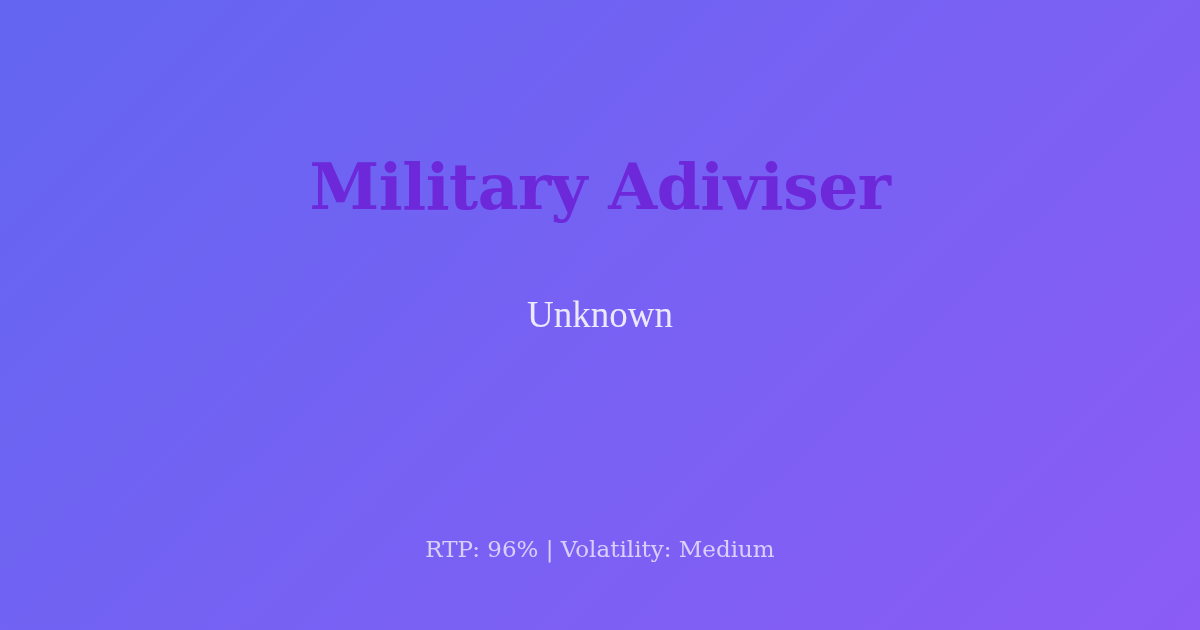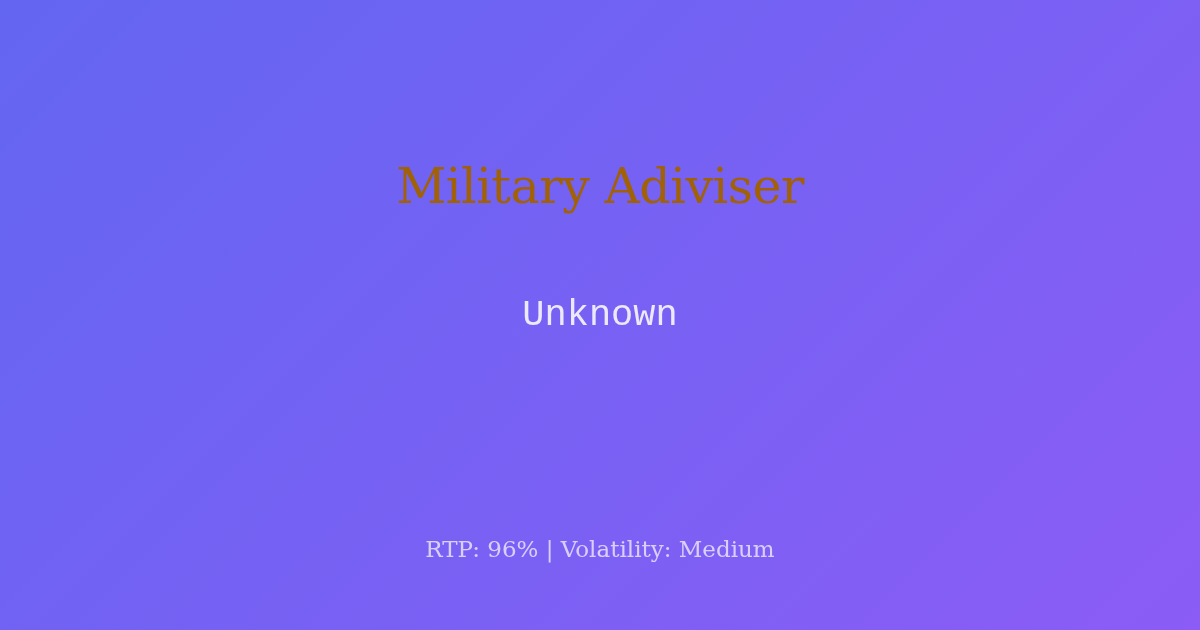--- a/index.html
+++ b/index.html
@@ -68,31 +68,31 @@
     font-weight: 700;
     font-size: 25px;
     line-height: 26px;
     letter-spacing: 0px;
     color: #ffffff;
     white-space: pre;
   }
 
   .og-title {
     font-family: "DejaVu Serif", "Liberation Serif", serif;
-    font-weight: 400;
-    font-size: 49px;
+    font-weight: 700;
+    font-size: 63px;
     line-height: 84px;
-    color: #a16207;
+    color: #6d28d9;
     letter-spacing: -0.5px;
     white-space: nowrap;
   }
 
   .og-subtitle {
     margin-top: 63px;
-    font-family: Liberation Mono, monospace;
+    font-family: Liberation Serif, serif;
     font-weight: 400;
     font-size: 37px;
     line-height: 46px;
     color: rgba(255, 255, 255, 0.86);
     white-space: nowrap;
   }
 
   
   .og-footer {
     position: absolute;

